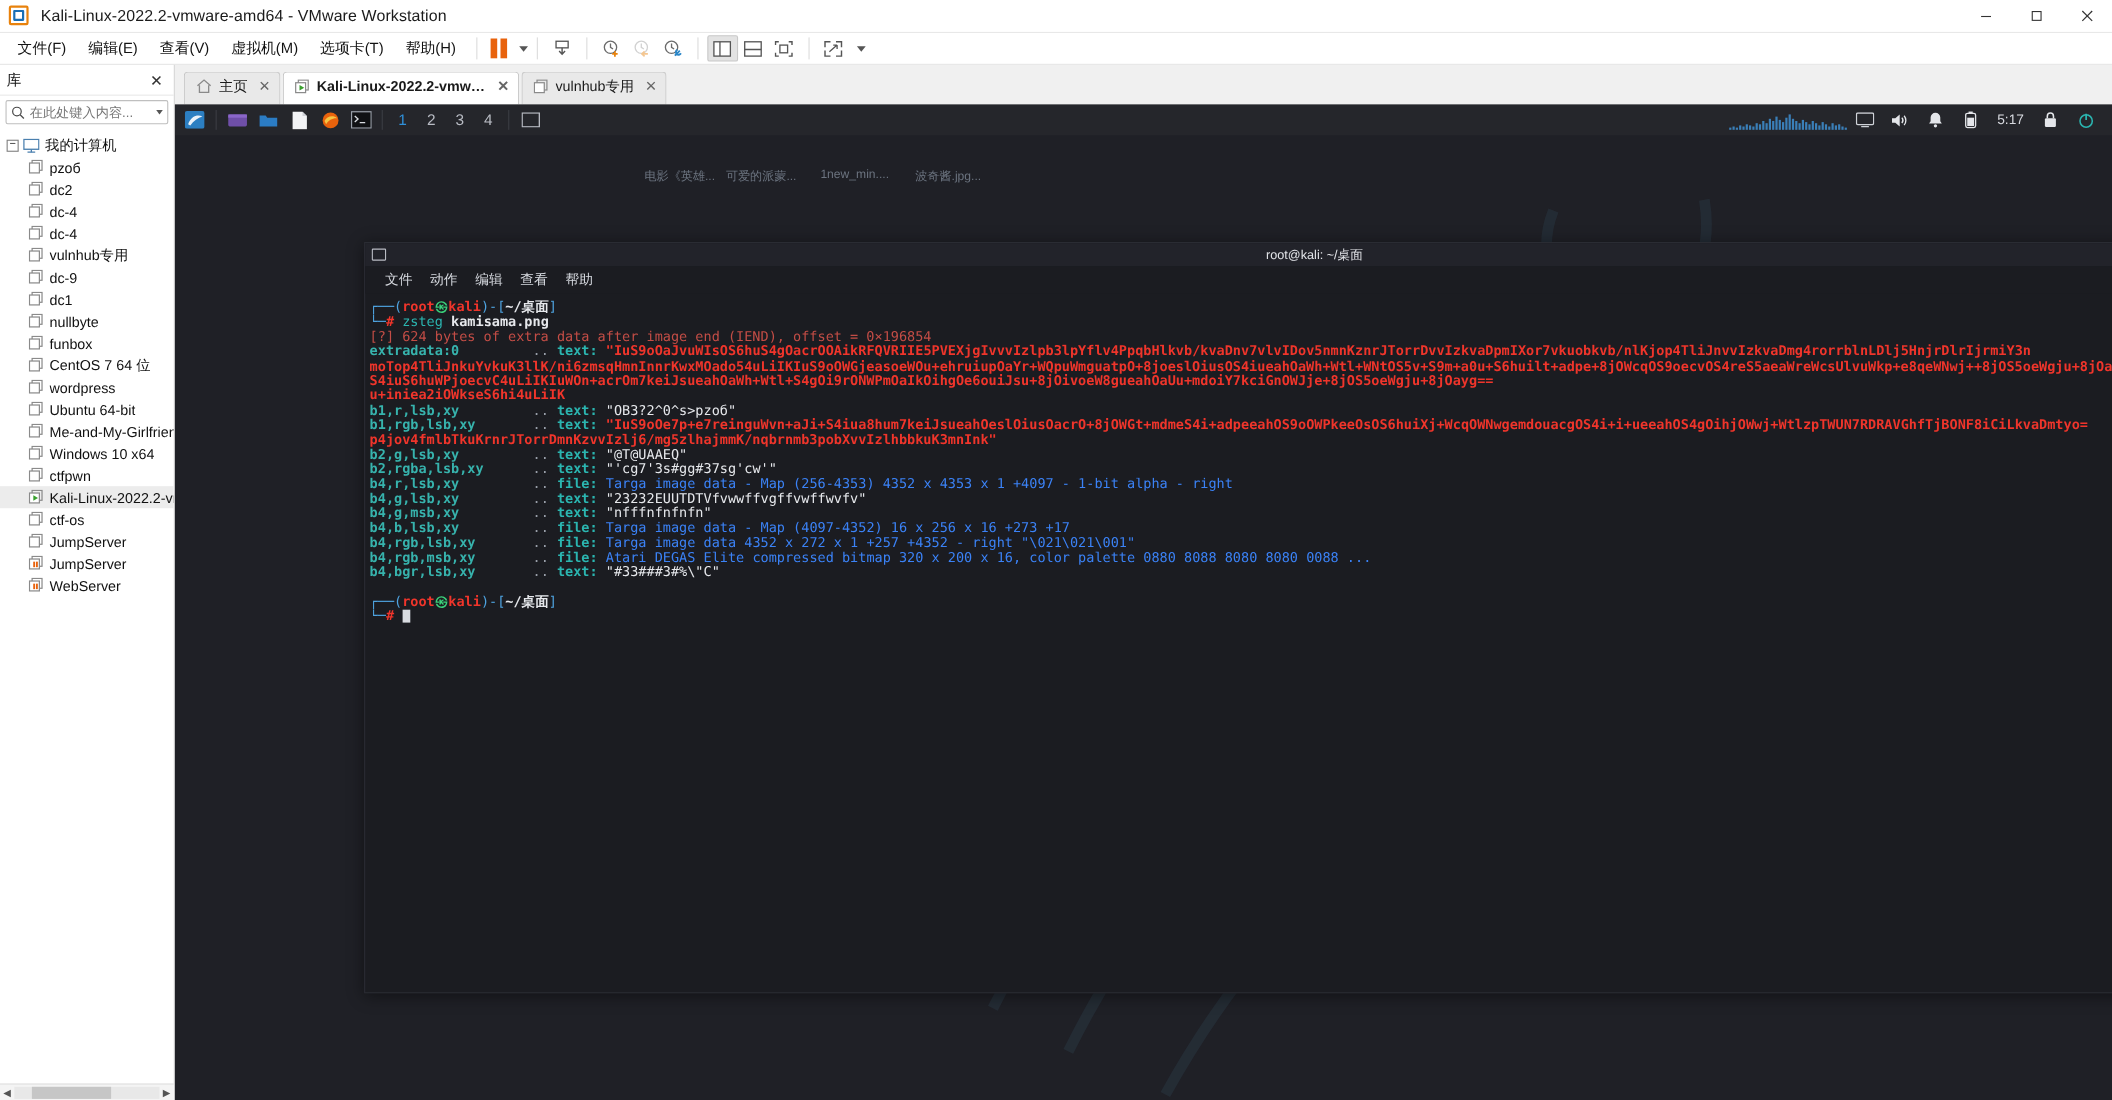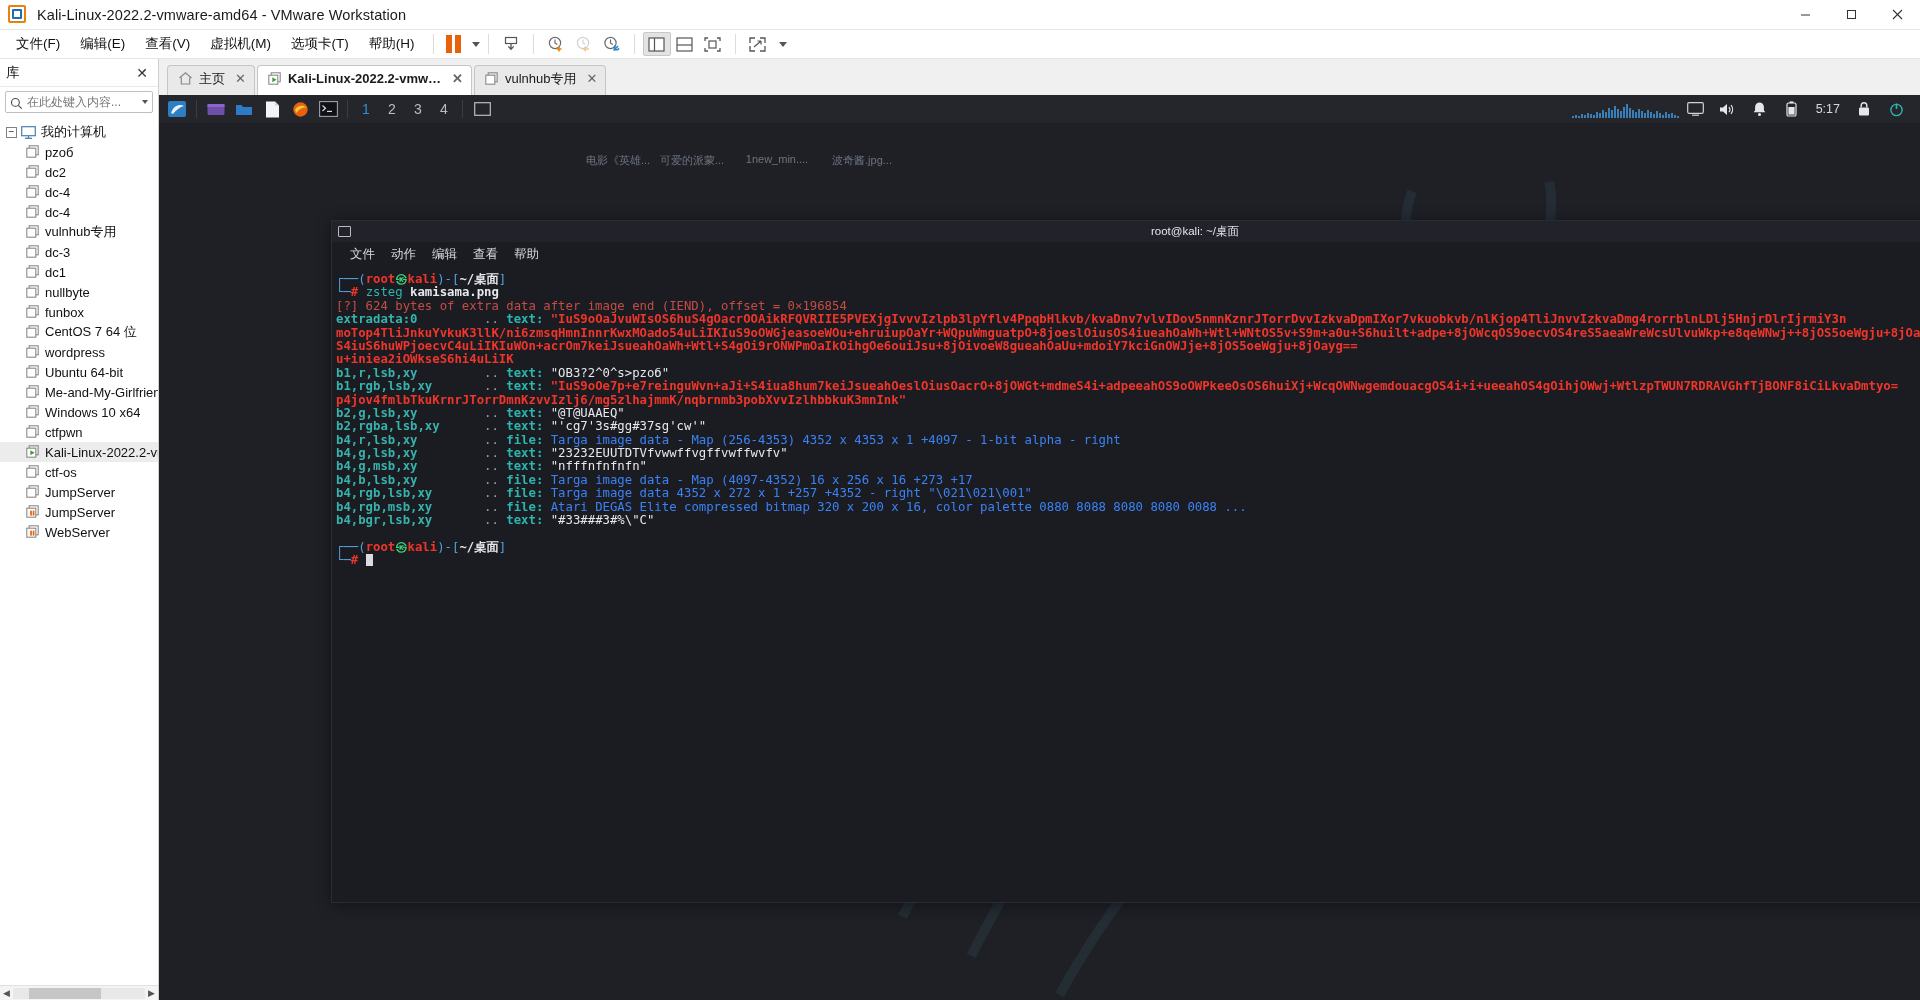--- a/index.html
+++ b/index.html
@@ -312,21 +312,21 @@
                 <rect x="0.8" y="3.2" width="9" height="9" fill="#fff" stroke="#8a8a8a" stroke-width="1.1"></rect>
               </svg></span>
             <span class="lbl">vulnhub专用</span>
           </div>
           <div class="tree-row">
             <span class="indent"></span>
             <span class="ico-vm"><svg width="14" height="14" viewBox="0 0 14 14">
                 <rect x="3.2" y="0.8" width="9" height="9" fill="none" stroke="#8a8a8a" stroke-width="1.1"></rect>
                 <rect x="0.8" y="3.2" width="9" height="9" fill="#fff" stroke="#8a8a8a" stroke-width="1.1"></rect>
               </svg></span>
-            <span class="lbl">dc-3</span>
+            <span class="lbl">dc-9</span>
           </div>
           <div class="tree-row">
             <span class="indent"></span>
             <span class="ico-vm"><svg width="14" height="14" viewBox="0 0 14 14">
                 <rect x="3.2" y="0.8" width="9" height="9" fill="none" stroke="#8a8a8a" stroke-width="1.1"></rect>
                 <rect x="0.8" y="3.2" width="9" height="9" fill="#fff" stroke="#8a8a8a" stroke-width="1.1"></rect>
               </svg></span>
             <span class="lbl">dc1</span>
           </div>
           <div class="tree-row">

